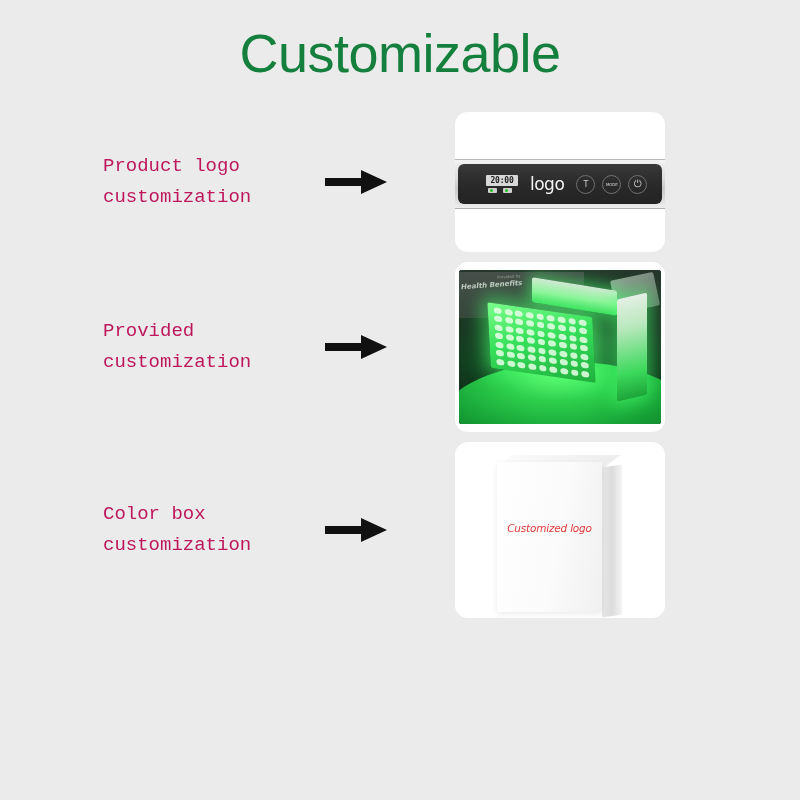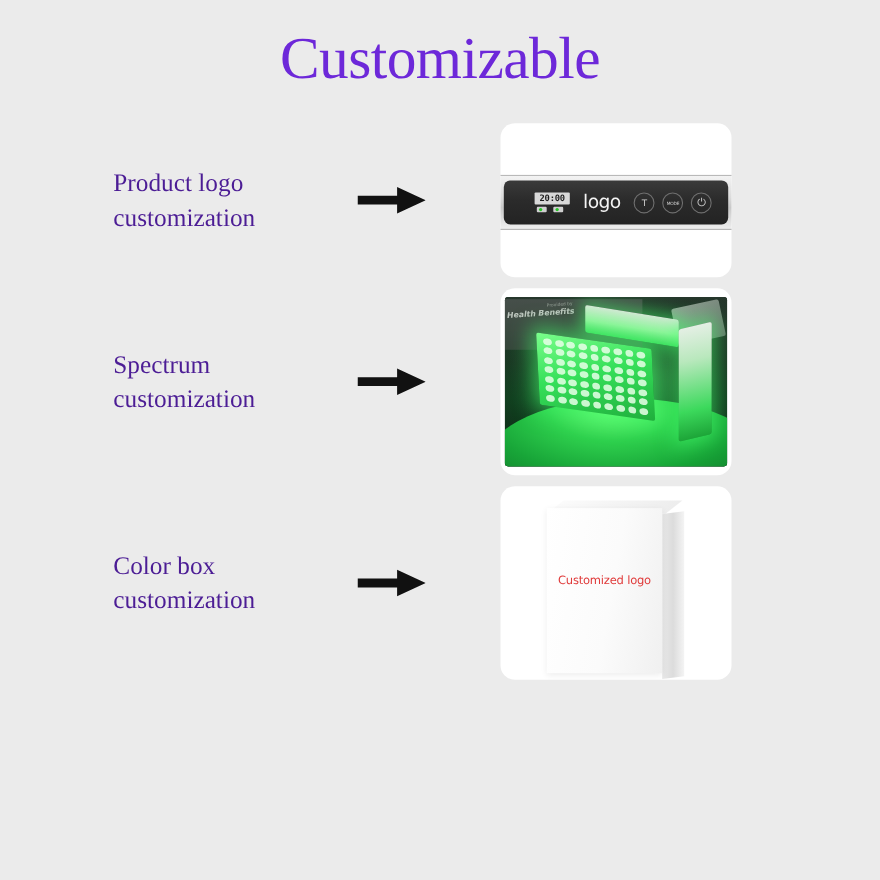--- a/index.html
+++ b/index.html
@@ -22,44 +22,44 @@
   
   .title {
     position: absolute;
     top: 22px;
     left: 0;
     width: 800px;
     text-align: center;
     font-size: 54px;
     font-weight: 400;
     letter-spacing: -0.5px;
-    color: #6d28d9;
-    font-family: Liberation Serif, serif;
+    color: #15803d;
+    font-family: Liberation Sans, sans-serif;
   }
 
   
   .row {
     position: absolute;
     left: 0;
     width: 800px;
     display: flex;
     align-items: center;
   }
   .row-1 { top: 112px; height: 140px; }
   .row-2 { top: 262px; height: 170px; }
   .row-3 { top: 442px; height: 176px; }
   .row-4 { top: 628px; height: 164px; }
 
   .label {
     position: absolute;
     left: 103px;
-    font-size: 23px;
+    font-size: 19px;
     line-height: 31px;
-    color: #4c1d95;
-    font-family: Liberation Serif, serif;
+    color: #be185d;
+    font-family: Liberation Mono, monospace;
     white-space: pre-line;
     font-weight: 400;
   }
 
   
   .arrow {
     position: absolute;
     left: 325px;
     width: 62px;
     height: 30px;
@@ -70,21 +70,21 @@
   .card {
     position: absolute;
     left: 455px;
     width: 210px;
     background: #ffffff;
     border-radius: 13px;
     overflow: hidden;
   }
   .card-1 { top: 0;  height: 140px; }
   .card-2 { top: 0;  height: 170px; }
-  .card-3 { top: 0;  height: 176px; }
+  .card-3 { top: 0;  height: 176px; font-style: italic; }
   .card-4 { top: 0;  height: 164px; }
 
   
   .panel-wrap {
     position: absolute;
     top: 47px;
     left: -4px;
     width: 218px;
     height: 50px;
     background: linear-gradient(180deg, #f3f3f3 0%, #dcdcdc 40%, #c9c9c9 60%, #eeeeee 100%);
@@ -355,21 +355,21 @@
             <div class="btn btn-mode">MODE</div>
             <div class="btn btn-power">⏻</div>
           </div>
 
         </div>
       </div>
     </div>
   </div>
 
   <div class="row row-2">
-    <div class="label">Spectrum
+    <div class="label">Provided
 customization</div>
 
     <svg class="arrow" viewBox="0 0 62 30">
       <path d="M0 11 H36 V3 L62 15 L36 27 V19 H0 Z" fill="#111111"></path>
     </svg>
 
     <div class="card card-2">
       <div class="photo">
         <div class="photo-bg"></div>
 

